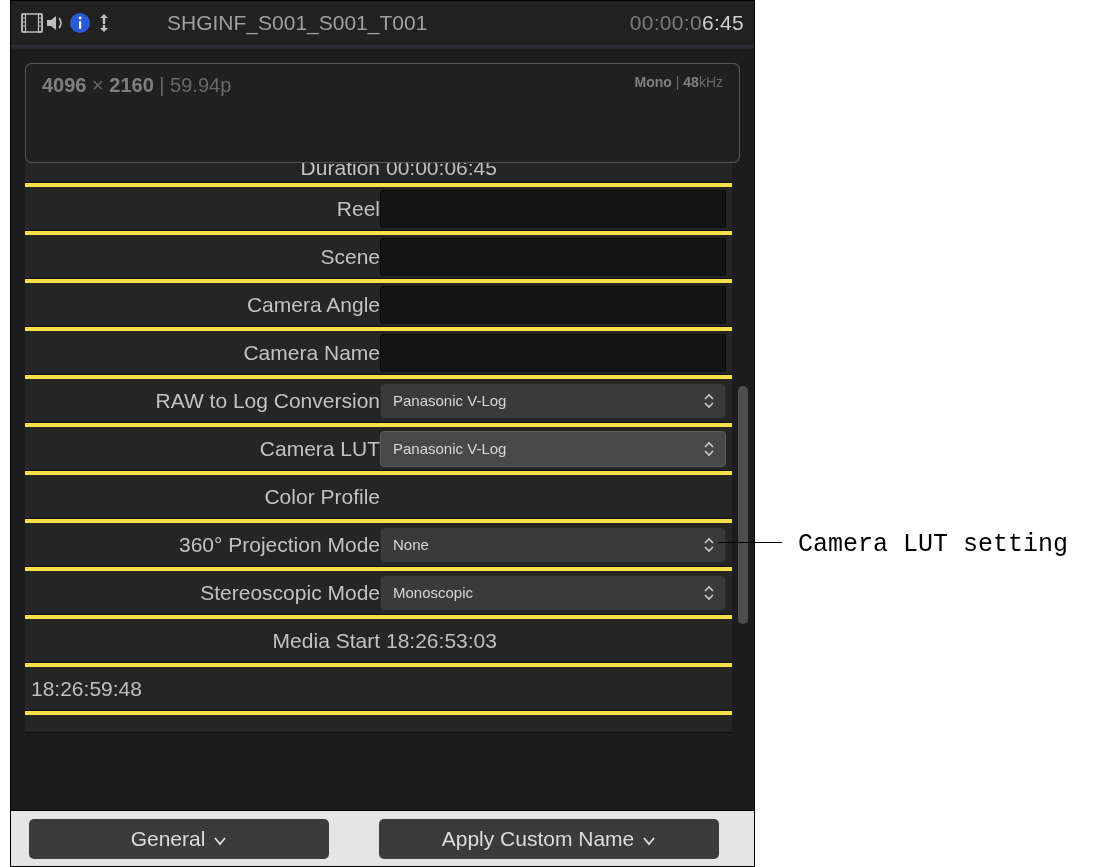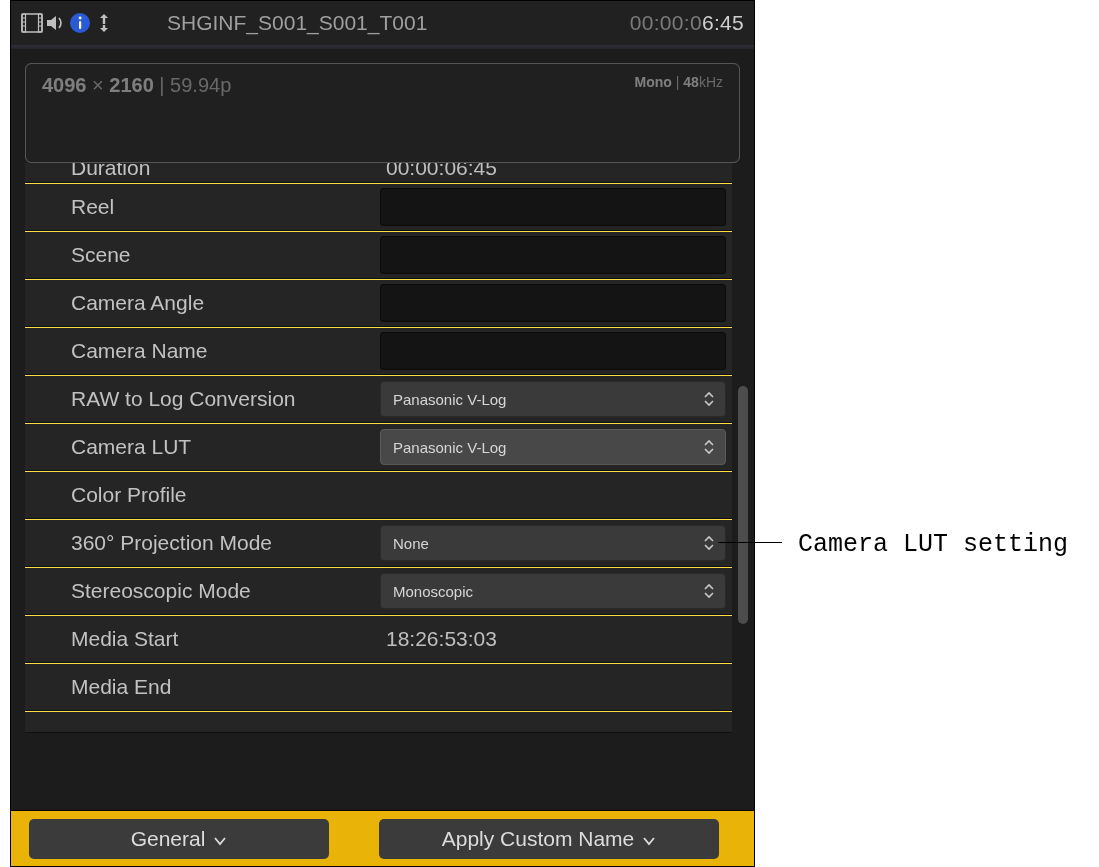--- a/index.html
+++ b/index.html
@@ -70,30 +70,31 @@
   }
   .props {
     position:absolute;
     left:14px; right:22px; top:-10px; bottom:0;
     overflow:hidden;
   }
   .row {
     display:flex;
     align-items:center;
     height:48px;
-    border-top:1px solid #fde047;
+    border-top:4px solid #fde047;
     border-bottom:1px solid #0f0f0f;
     background:#252525;
   }
   .row:nth-child(1){ border-top:none; }
   .row .label {
     width: 355px;
     padding-left: 46px;
     color:#c2c2c2;
     font-size:21px;
+    text-align:right;
   }
   .row .value-cell {
     flex:1;
     padding-right:6px;
     height:100%;
     display:flex;
     align-items:center;
   }
 
   .text-input {
@@ -153,21 +154,21 @@
     top:34%;
     height:38%;
     background:#4d4d4d;
     border-radius:5px;
   }
 
   
   .bottombar {
     height:56px;
     border-top:1px solid #000;
-    background:#eab308;
+    background:#e5e5e5;
     display:flex;
     align-items:center;
     gap:50px;
     padding:0 18px;
   }
   .bottombar .btn {
     height:40px;
     background:#3b3b3b;
     border-radius:5px;
     display:flex;
@@ -366,21 +367,23 @@
       </div>
 
       <div class="row">
         <div class="label">Media Start</div>
         <div class="value-cell">
             <span class="value-text">18:26:53:03</span>
           </div>
       </div>
 
       <div class="row">
-        <div class="label">Media End</div>
+        <div class="value-cell">
+            <span class="value-text">18:26:59:48</span>
+          </div>
       </div>
 
       <div class="row" style="height:22px; overflow:hidden;">
         <div class="label"></div>
         <div class="value-cell"></div>
       </div>
 
     </div>
 
     <div class="scrollbar">

